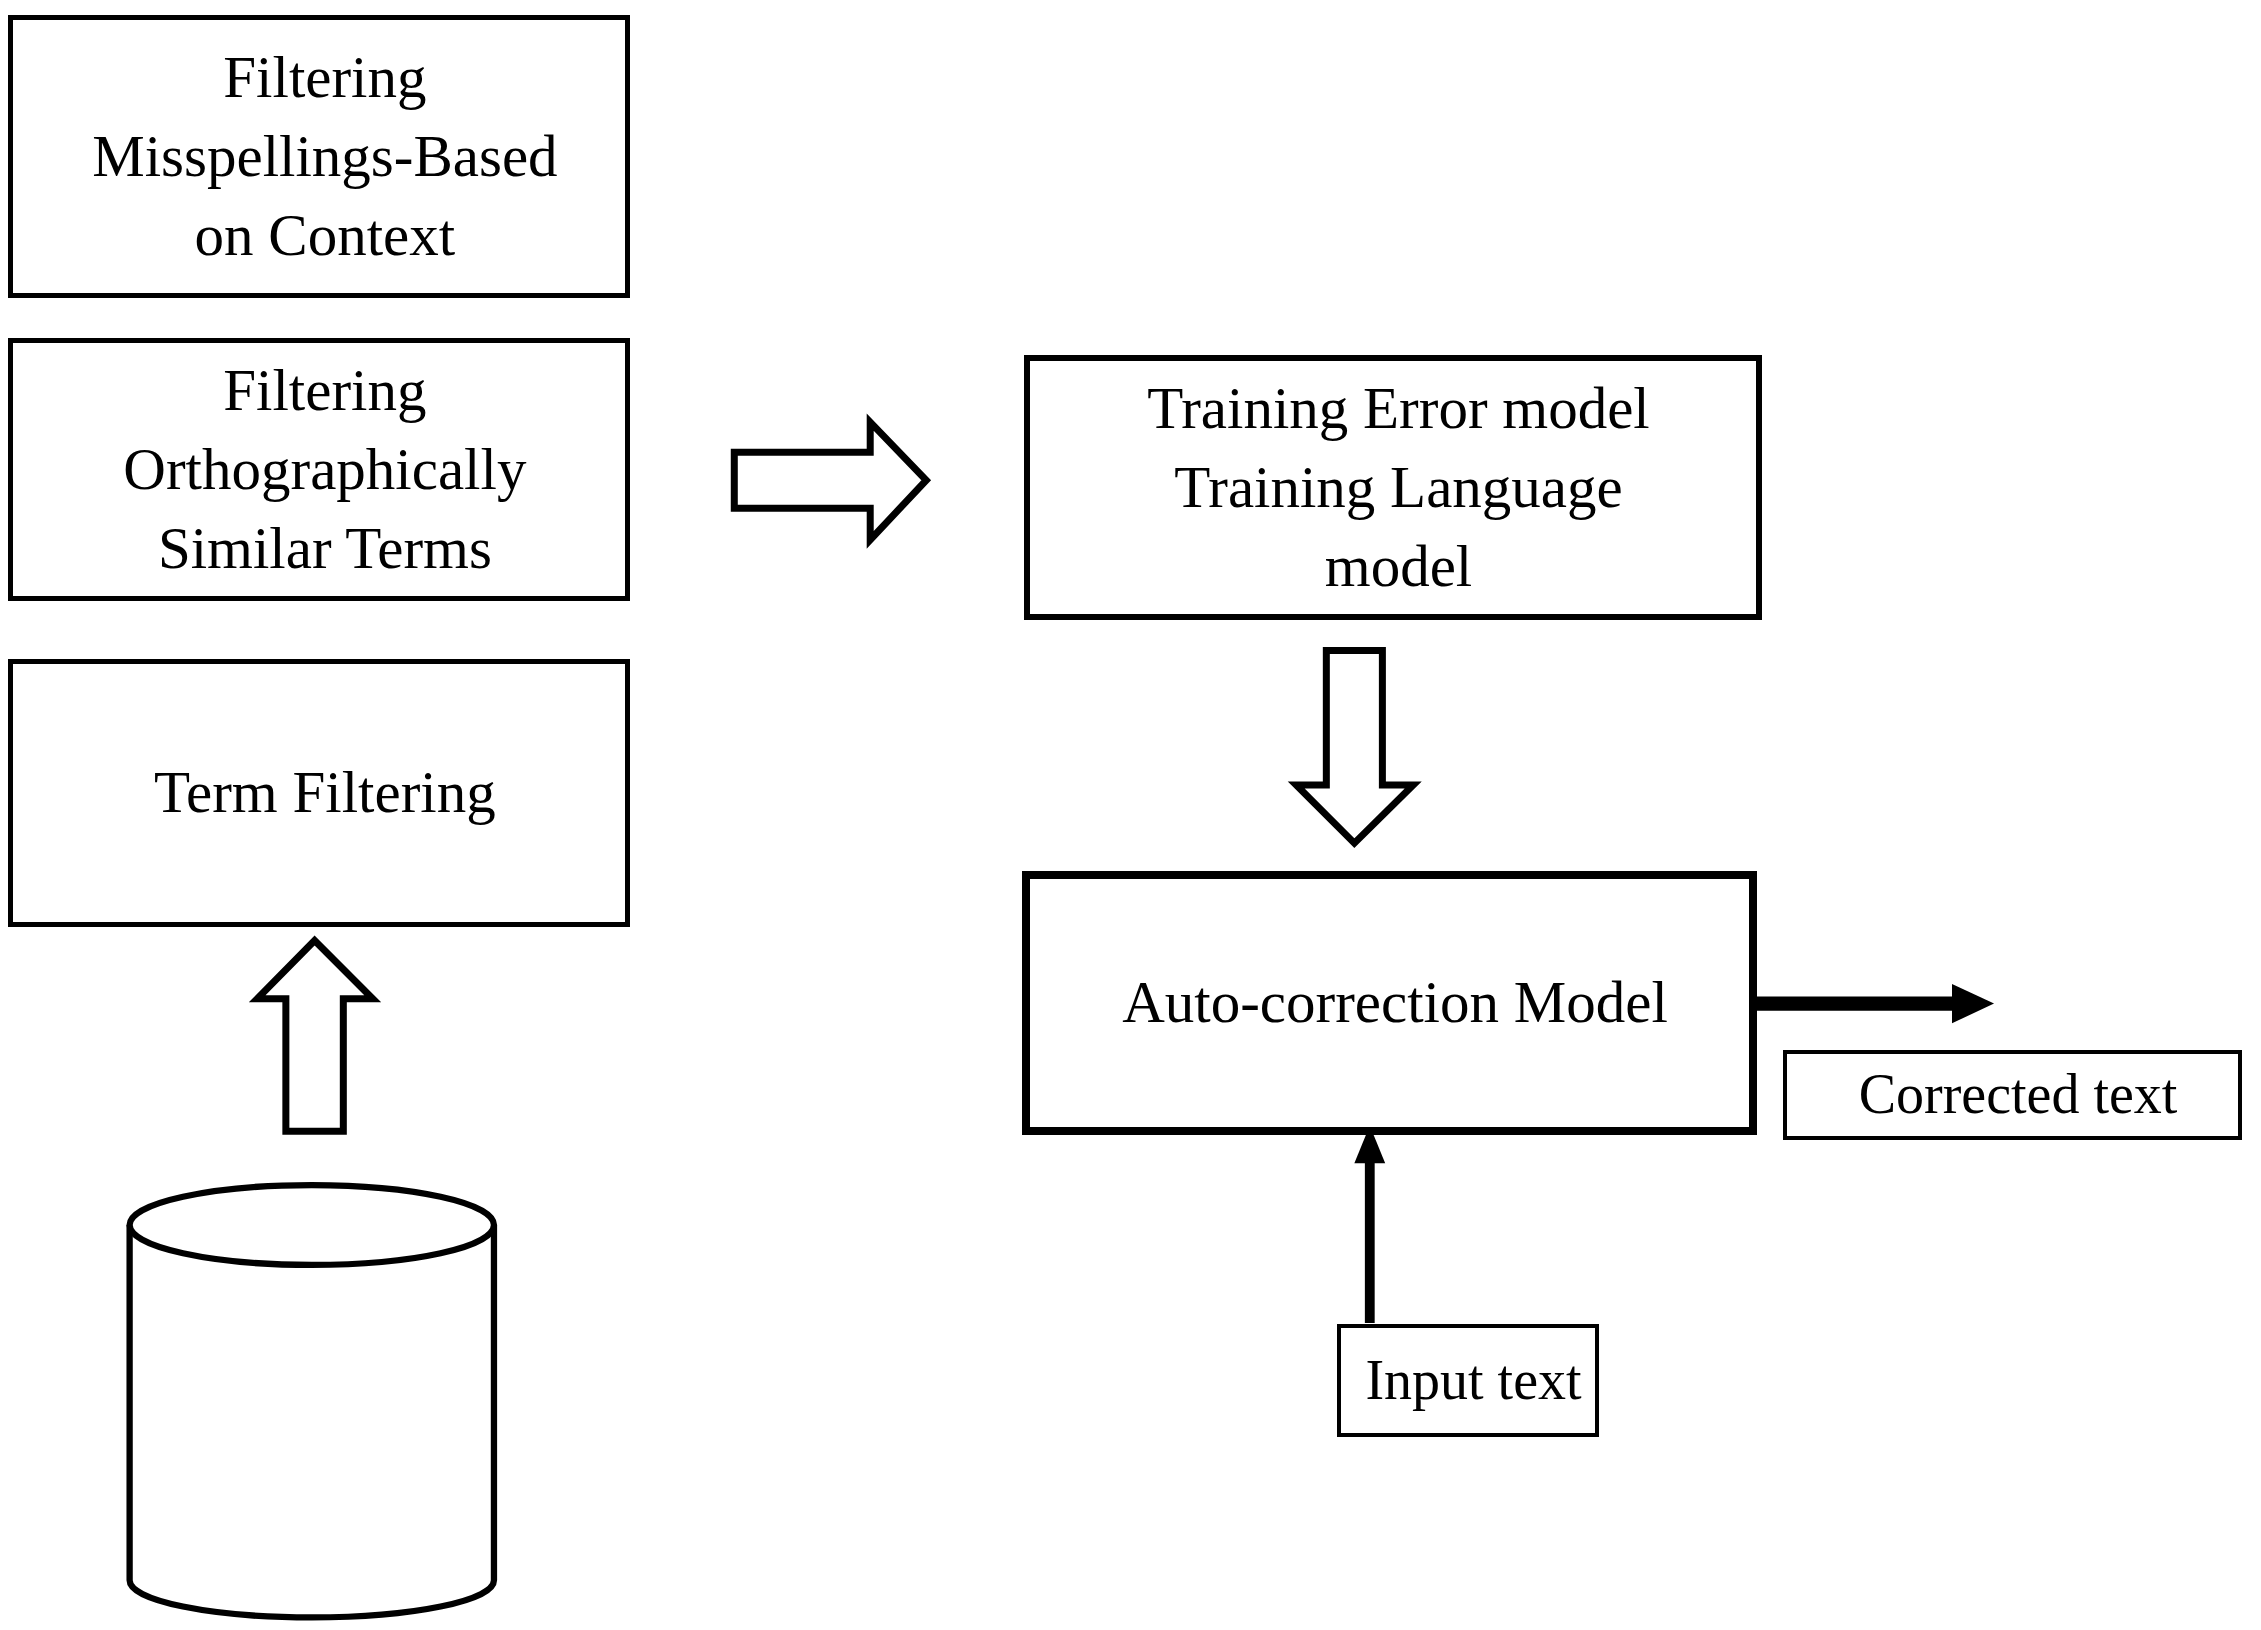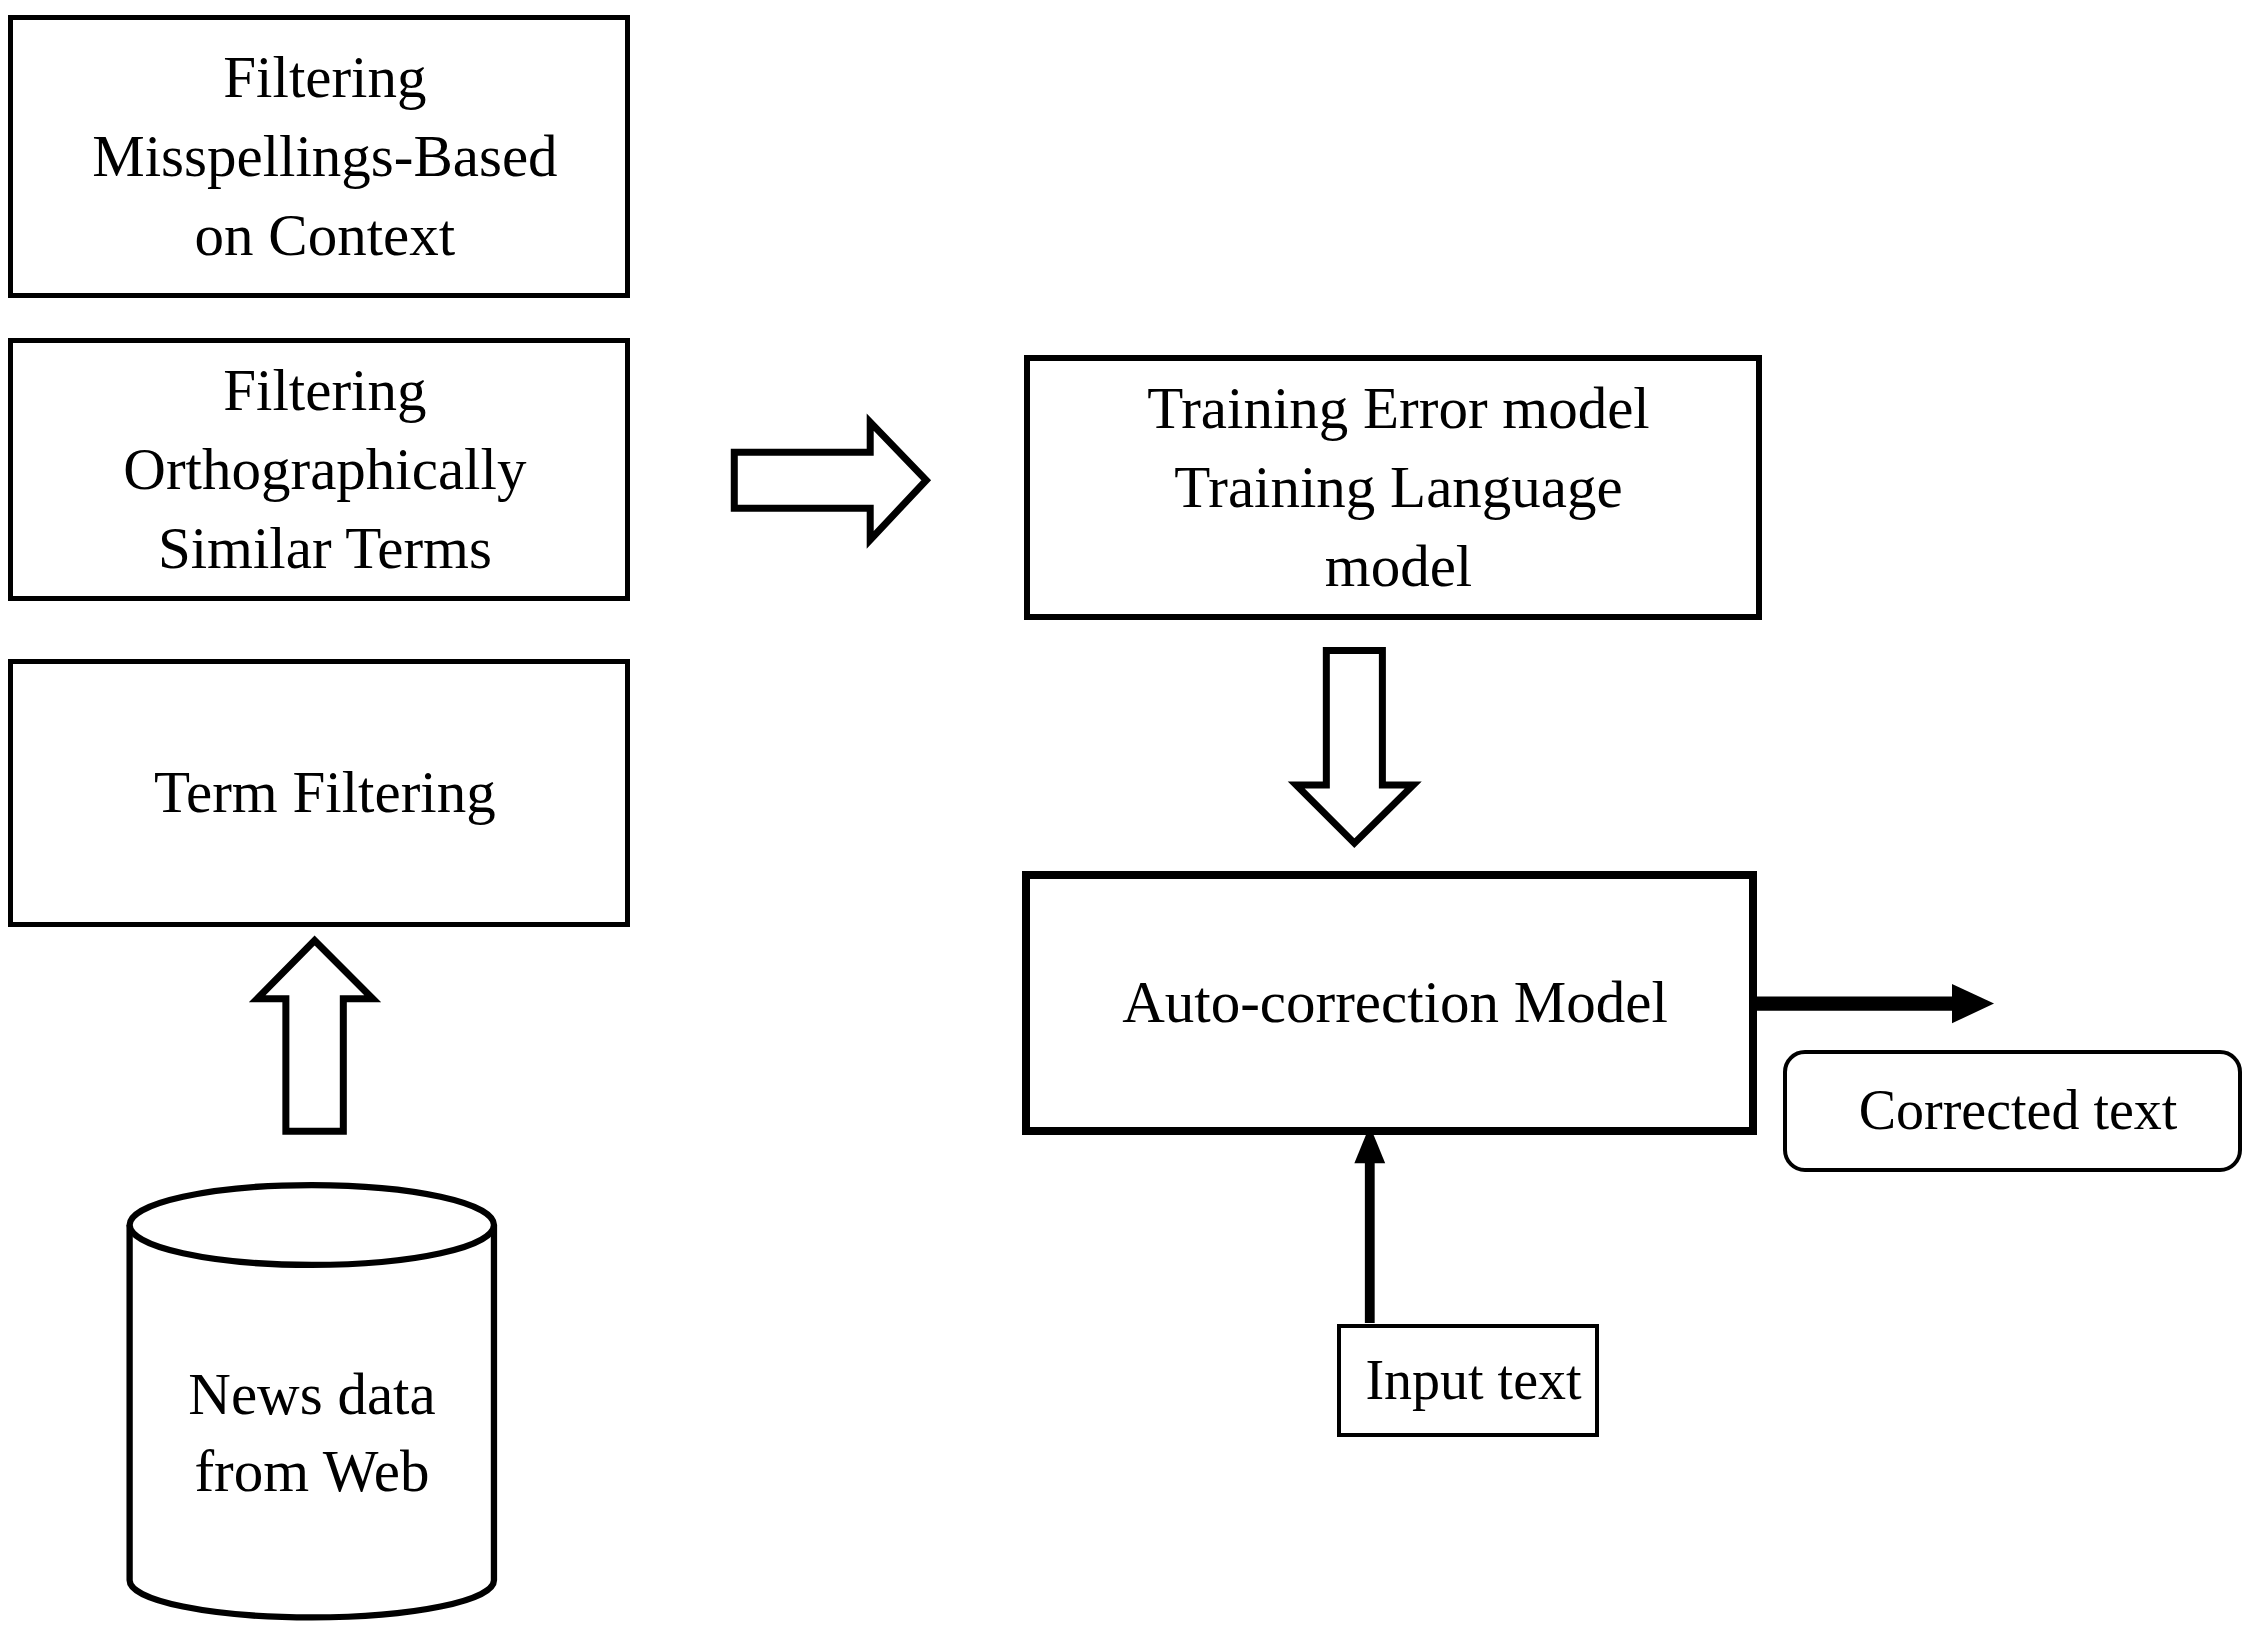--- a/index.html
+++ b/index.html
@@ -30,21 +30,21 @@
     font-size: 59px;
     line-height: 1.34;
     box-sizing: border-box;
     padding-left: 11px;
   }
   .box-filtering-misspellings { left: 8.4px;   top: 15.4px;   width: 622px;  height: 283px; }
   .box-filtering-orthographic { left: 8.4px;   top: 338px;  width: 622px;  height: 263px; }
   .box-term-filtering         { left: 8.4px;   top: 659px;  width: 622px;  height: 268px; }
   .box-training               { left: 1024px; top: 355px;  width: 738px; height: 265px; border-width: 6.3px; }
   .box-auto-correction        { left: 1022px; top: 871px; width: 735px; height: 264px; border-width: 8.4px; }
-  .box-corrected-text         { left: 1783px; top: 1050px; width: 459px;  height: 122px; border-width: 4.9px; font-size: 56px; border-radius: 22px; }
+  .box-corrected-text         { left: 1783px; top: 1050px; width: 459px;  height: 90px; border-width: 4.9px; font-size: 56px; }
   .box-input-text             { left: 1299px; top: 1324px; width: 262px;  height: 113px; border-width: 4.9px; font-size: 56px; margin-left: 38px; }
   .cylinder-label {
     position: absolute;
     left: 130px; top: 1335px;
     width: 364px; height: 196px;
     display: flex;
     align-items: center;
     justify-content: center;
     text-align: center;
     white-space: pre-line;
@@ -108,17 +108,15 @@
   </div>
 
   <div class="box box-corrected-text">
     <span>Corrected text</span>
   </div>
 
   <div class="box box-input-text">
     <span>Input text</span>
   </div>
 
-  <div class="cylinder-label">News data
-from Web</div>
 
 </div>
 
 
 </body></html>

